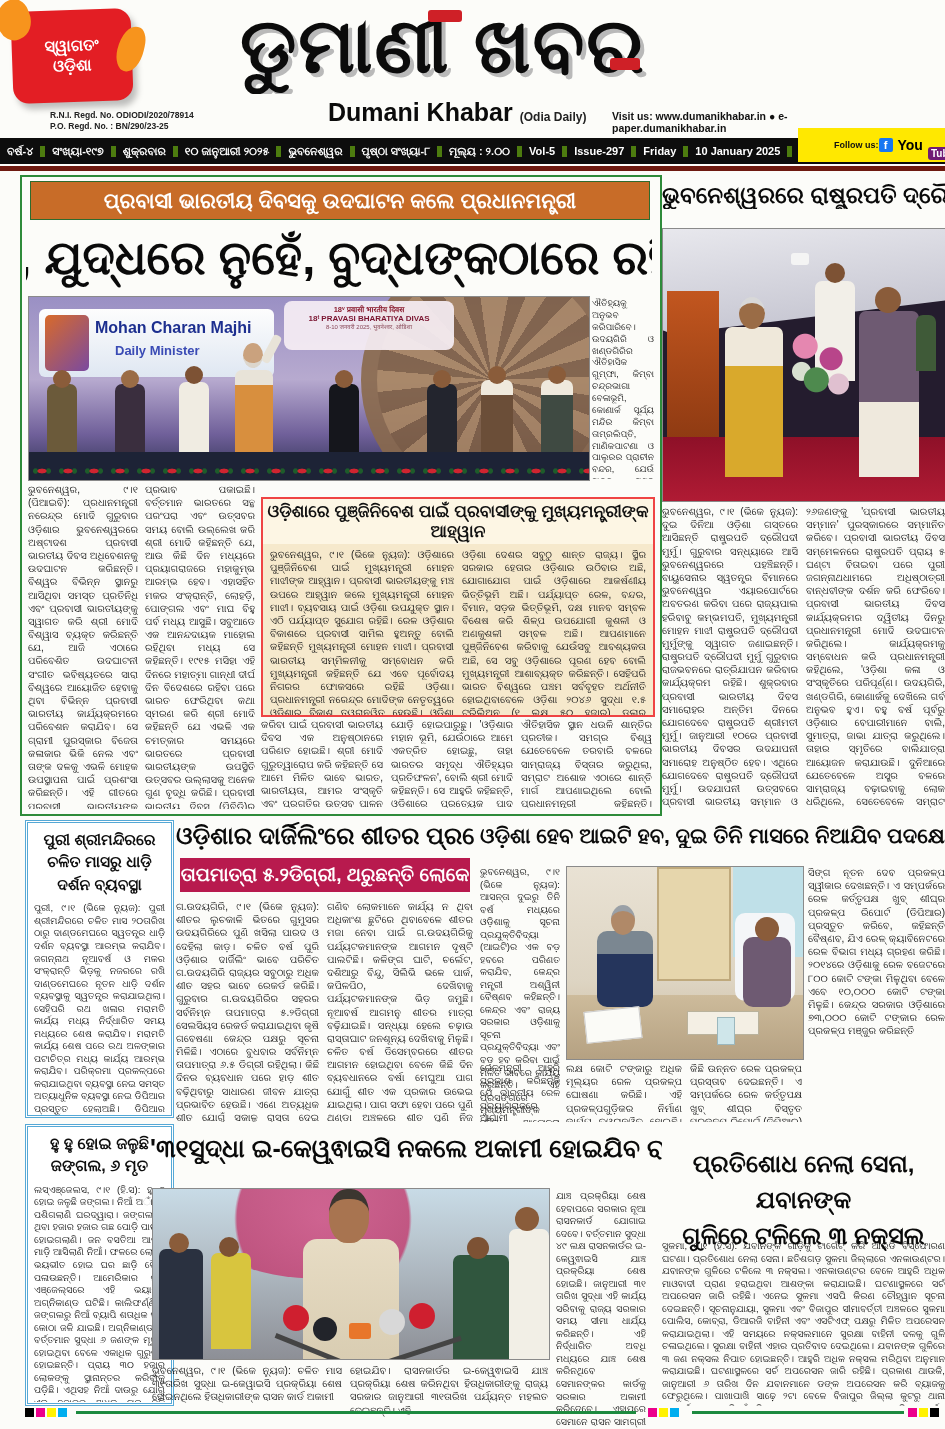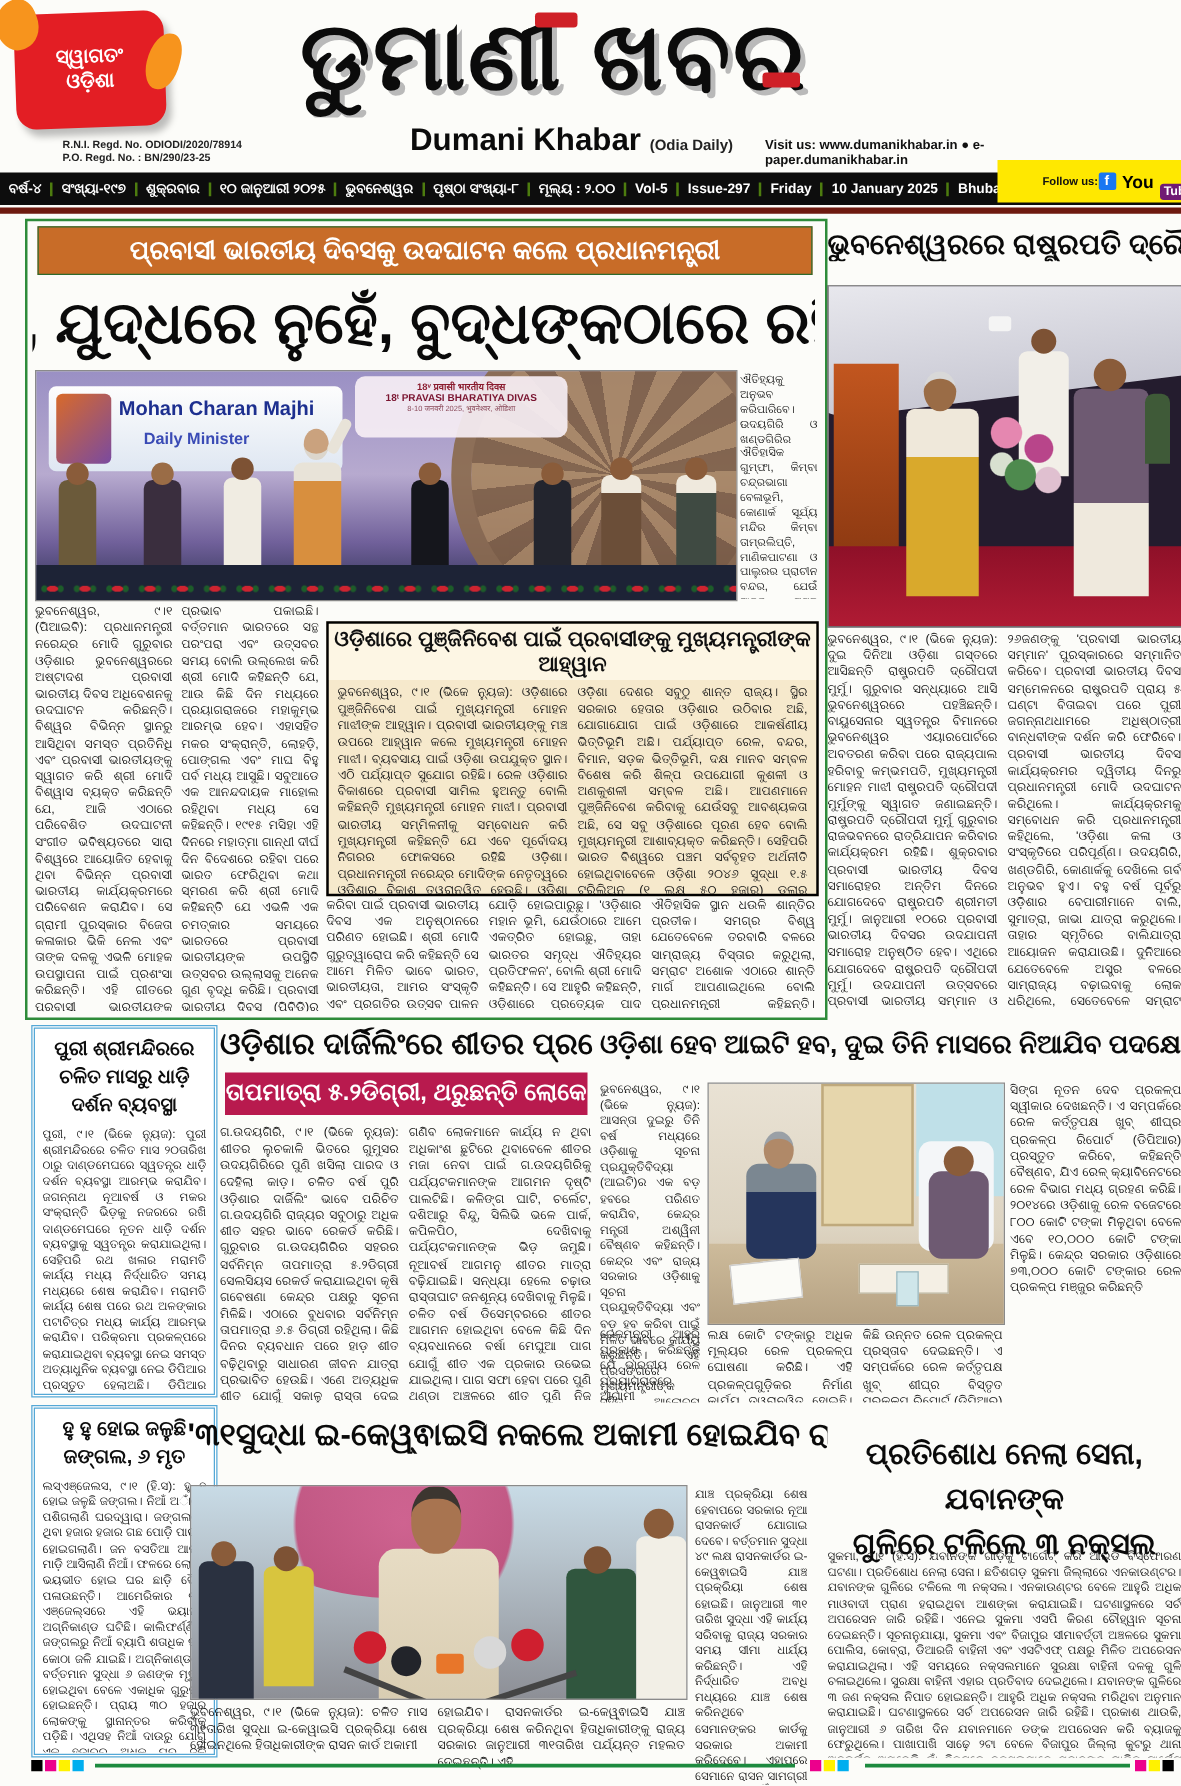--- a/index.html
+++ b/index.html
@@ -28,32 +28,32 @@
   .dword{position:absolute;left:0;top:104px;width:140px;text-align:center;font-size:21px;font-weight:900;color:#0b0b0b;letter-spacing:1px;}
   .follow{left:798px;top:128px;width:144px;height:34px;background:#ffe800;display:flex;flex-direction:row;align-items:center;z-index:5;padding-left:36px;}
   .follow .ftit{font-size:9px;font-weight:900;}
   .frow{display:flex;gap:5px;align-items:center;}
   .fb{width:14px;height:14px;background:#1877f2;color:#fff;font-weight:900;font-size:11px;text-align:center;line-height:14px;border-radius:2px;}
   .yt-you{font-weight:900;font-size:14px;color:#000;}
   .yt-tube{background:#701a75;color:#fff;font-weight:900;font-size:10px;padding:1px 3px;border-radius:3px;margin-top:16px;}
   .tw{width:14px;height:14px;background:#1da1f2;border-radius:2px;color:#fff;font-size:9px;text-align:center;line-height:14px;}
   .infobar{left:0;top:138px;width:945px;height:26px;background:#0d0d0d;display:flex;align-items:center;color:#fff;
            font-size:11px;font-weight:bold;white-space:nowrap;overflow:hidden;}
-  .infobar span{padding:0 7px;border-right:2px solid #4d7c0f;line-height:1;}
+  .infobar span{padding:0 7px;border-right:5px solid #4d7c0f;line-height:1;}
   .infobar span:last-child{border-right:none;}
   .maroonrule{left:0;top:166px;width:945px;height:5px;background:#6e1a10;}
   
   .leadframe{left:20px;top:175px;width:638px;height:637px;border:2px solid #2e8b3a;background:#fcfcf9;}
   .kicker{left:30px;top:181px;width:618px;height:37px;background:#c86c28;border:1px solid #2e6b2e;color:#fff;
           font-size:21px;font-weight:bold;display:flex;align-items:center;justify-content:center;}
   .leadhead{left:26px;top:222px;width:626px;height:72px;font-size:47px;font-weight:900;color:#0a0a0a;
             display:flex;align-items:center;justify-content:center;white-space:nowrap;overflow:hidden;}
   .photo{border:1px solid #8a8a8a;overflow:hidden;}
   .col{text-align:justify;font-size:10px;line-height:1.32;color:#161616;overflow:hidden;}
-  .creambox{left:261px;top:497px;width:390px;height:216px;background:#f6e9cc;border:2px solid #000000;overflow:hidden;}
+  .creambox{left:261px;top:497px;width:390px;height:216px;background:#f6e9cc;border:2px solid #ef4444;overflow:hidden;}
   .cream-title{font-size:17px;font-weight:900;text-align:center;padding:3px 4px 2px;color:#101010;background:#fdf6e4;}
   .boxhead{font-weight:900;text-align:center;color:#0d0d0d;}
   .bluebox{border:3px double #55a8d6;background:#ffffff;overflow:hidden;}
   .redbar{background:#b81a4e;color:#fff;font-weight:900;display:flex;align-items:center;justify-content:center;}
   .sechead{font-weight:900;color:#0a0a0a;text-align:center;overflow:hidden;white-space:nowrap;}
   
   .fig{position:absolute;border-radius:7px 7px 0 0;}
   .fhead{position:absolute;border-radius:50%;}
   .mic{position:absolute;border-radius:50%;}
   .stick{position:absolute;background:#444;}

